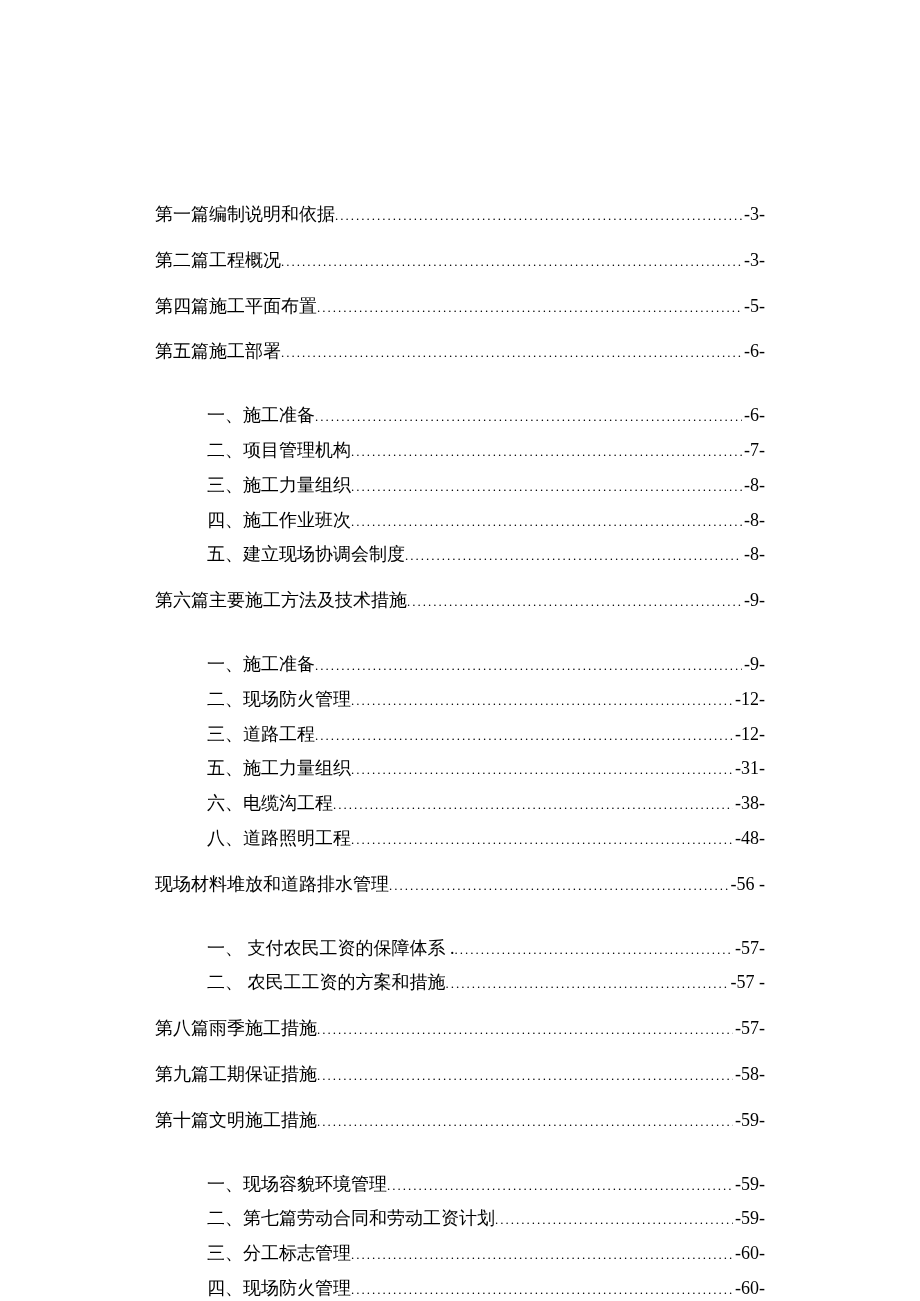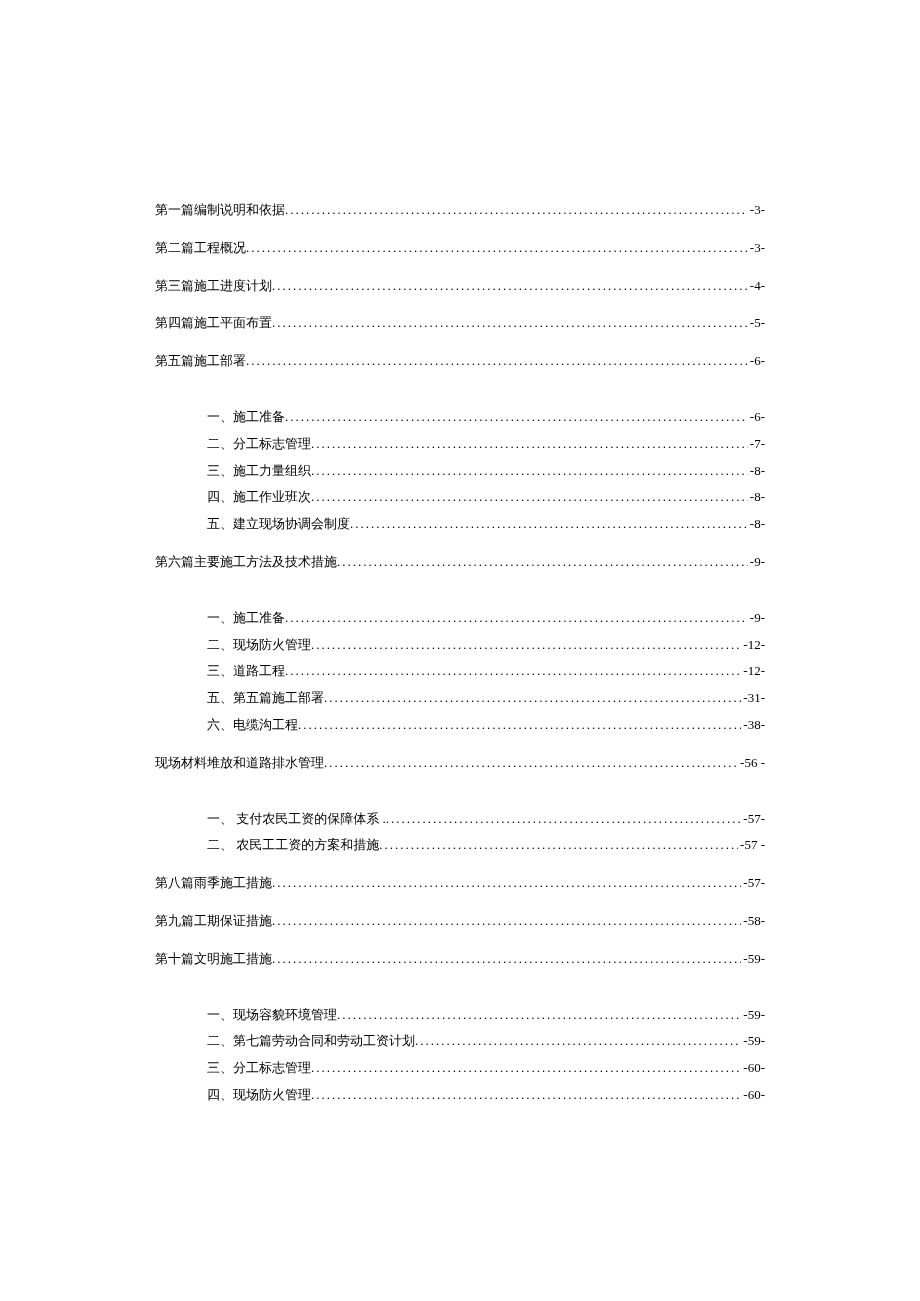--- a/index.html
+++ b/index.html
@@ -9,21 +9,21 @@
       font-family: "SimSun", "宋体", serif;
       width: 920px;
     }
     .page {
       padding: 200px 155px 120px 155px;
       box-sizing: border-box;
     }
     .toc-entry {
       display: flex;
       align-items: baseline;
-      font-size: 13px;
+      font-size: 18px;
       color: #000;
       line-height: 1.6;
       white-space: nowrap;
     }
     .toc-entry.chapter {
       margin-top: 17px;
     }
     .toc-entry.chapter:first-child {
       margin-top: 0;
     }
@@ -63,42 +63,37 @@
         <span class="toc-title">第一篇编制说明和依据</span>
         <span class="toc-dots"></span>
         <span class="toc-page">-3-</span>
       </div>
       <div class="toc-entry chapter">
         <span class="toc-title">第二篇工程概况</span>
         <span class="toc-dots"></span>
         <span class="toc-page">-3-</span>
       </div>
       <div class="toc-entry chapter">
-        <span class="toc-title">第三篇施工进度计划</span>
-        <span class="toc-dots"></span>
-        <span class="toc-page">-4-</span>
-      </div>
-      <div class="toc-entry chapter">
         <span class="toc-title">第四篇施工平面布置</span>
         <span class="toc-dots"></span>
         <span class="toc-page">-5-</span>
       </div>
       <div class="toc-entry chapter">
         <span class="toc-title">第五篇施工部署</span>
         <span class="toc-dots"></span>
         <span class="toc-page">-6-</span>
       </div>
       <div class="toc-group">
         <div class="toc-entry sub first">
           <span class="toc-title">一、施工准备</span>
           <span class="toc-dots"></span>
           <span class="toc-page">-6-</span>
         </div>
         <div class="toc-entry sub">
-          <span class="toc-title">二、分工标志管理</span>
+          <span class="toc-title">二、项目管理机构</span>
           <span class="toc-dots"></span>
           <span class="toc-page">-7-</span>
         </div>
         <div class="toc-entry sub">
           <span class="toc-title">三、施工力量组织</span>
           <span class="toc-dots"></span>
           <span class="toc-page">-8-</span>
         </div>
         <div class="toc-entry sub">
           <span class="toc-title">四、施工作业班次</span>
@@ -126,28 +121,33 @@
           <span class="toc-title">二、现场防火管理</span>
           <span class="toc-dots"></span>
           <span class="toc-page">-12-</span>
         </div>
         <div class="toc-entry sub">
           <span class="toc-title">三、道路工程</span>
           <span class="toc-dots"></span>
           <span class="toc-page">-12-</span>
         </div>
         <div class="toc-entry sub">
-          <span class="toc-title">五、第五篇施工部署</span>
+          <span class="toc-title">五、施工力量组织</span>
           <span class="toc-dots"></span>
           <span class="toc-page">-31-</span>
         </div>
         <div class="toc-entry sub">
           <span class="toc-title">六、电缆沟工程</span>
           <span class="toc-dots"></span>
           <span class="toc-page">-38-</span>
+        </div>
+        <div class="toc-entry sub">
+          <span class="toc-title">八、道路照明工程</span>
+          <span class="toc-dots"></span>
+          <span class="toc-page">-48-</span>
         </div>
       </div>
       <div class="toc-entry chapter">
         <span class="toc-title">现场材料堆放和道路排水管理 </span>
         <span class="toc-dots"></span>
         <span class="toc-page">-56  -</span>
       </div>
       <div class="toc-group">
         <div class="toc-entry sub first">
           <span class="toc-title">一、  支付农民工资的保障体系 .</span>

